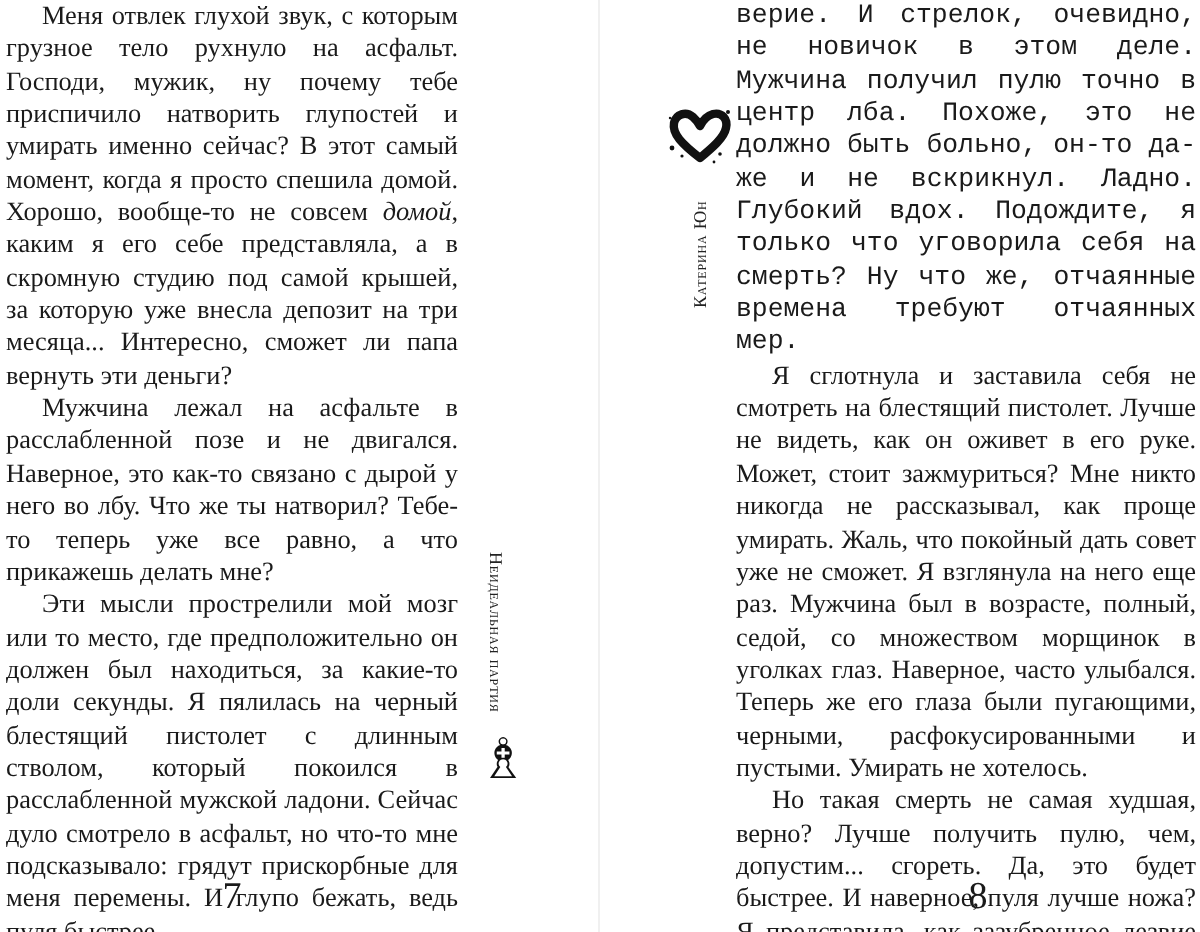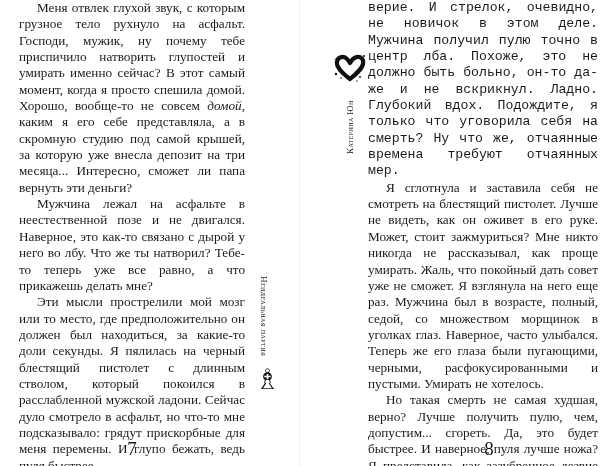--- a/index.html
+++ b/index.html
@@ -13,21 +13,21 @@
     position: relative;
     overflow: hidden;
     font-family: "Liberation Serif", "DejaVu Serif", serif;
     color: #1a1a1a;
   }
   .page {
     position: absolute;
     top: 0;
     height: 466px;
   }
-  .page-left { left: 16px; width: 299px; }
+  .page-left { left: 0; width: 299px; }
   .page-right { left: 300px; width: 300px; }
   .divider {
     position: absolute;
     left: 299px;
     top: 0;
     width: 1px;
     height: 466px;
     background: #f0f0f0;
   }
   .text-block {
@@ -95,21 +95,21 @@
 </style>
 </head>
 <body>
 
 <div class="page page-left">
   <div class="text-block">
     <p>
       <span>Меня отвлек глухой звук, с которым груз­ное тело рухнуло на асфальт. Господи, мужик, ну почему тебе приспичило натворить глупостей и умирать именно сейчас? В этот самый момент, когда я просто спешила домой. Хорошо, вооб­ще-то не совсем </span><em>домой</em><span>, каким я его себе пред­ставляла, а в скромную студию под самой кры­шей, за которую уже внесла депозит на три ме­сяца... Интересно, сможет ли папа вернуть эти деньги?</span>
     </p>
     <p>
-      <span>Мужчина лежал на асфальте в неестественной позе и не двигался. Наверное, это как-то связано с дырой у него во лбу. Что же ты натворил? Те­бе-то теперь уже все равно, а что прикажешь де­лать мне?</span>
+      <span>Мужчина лежал на асфальте в расслабленной позе и не двигался. Наверное, это как-то связано с дырой у него во лбу. Что же ты натворил? Те­бе-то теперь уже все равно, а что прикажешь де­лать мне?</span>
     </p>
     <p>
       <span>Эти мысли прострелили мой мозг или то ме­сто, где предположительно он должен был нахо­диться, за какие-то доли секунды. Я пялилась на черный блестящий пистолет с длинным стволом, который покоился в расслабленной мужской ла­дони. Сейчас дуло смотрело в асфальт, но что-то мне подсказывало: грядут прискорбные для ме­ня перемены. И глупо бежать, ведь пуля быстрее.</span>
     </p>
 
   </div>
 
   <div class="running-head running-head-left">Неидеальная партия</div>
   <div class="chess-icon">♗</div>
 

